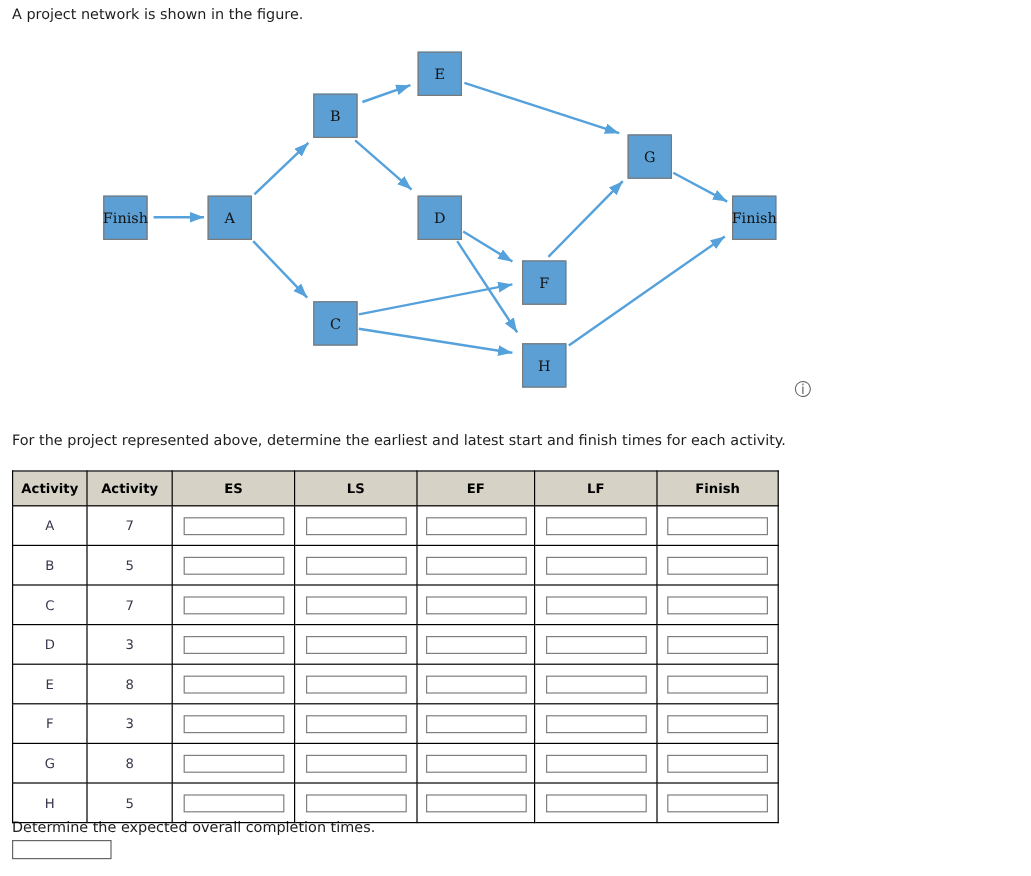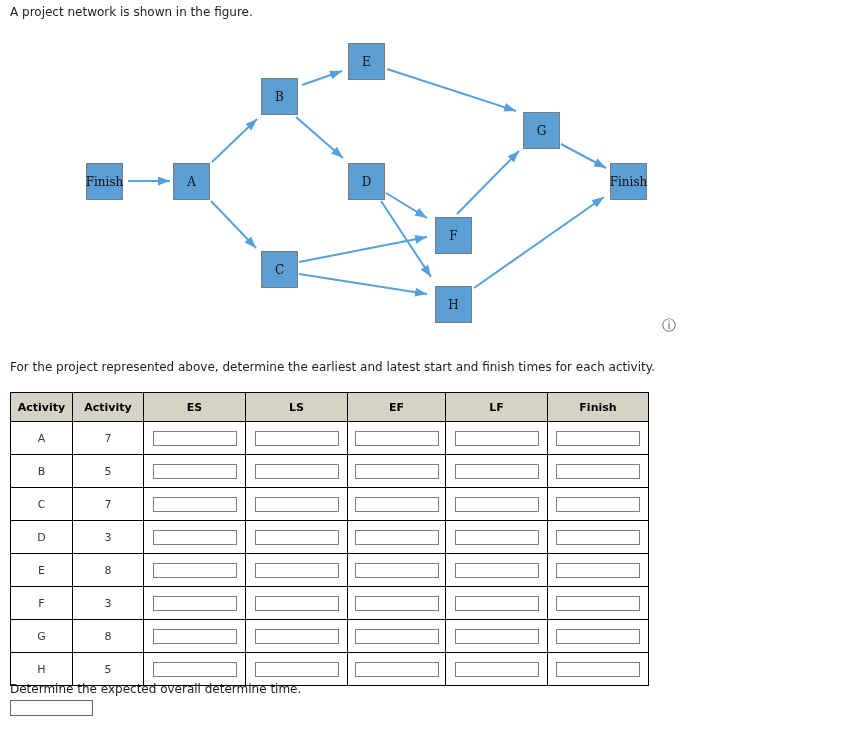--- a/index.html
+++ b/index.html
@@ -209,14 +209,14 @@
       <td>5</td>
       <td><input class="cellin" value="" style=""></td>
       <td><input class="cellin" value="" style=""></td>
       <td><input class="cellin" value="" style=""></td>
       <td><input class="cellin" value="" style=""></td>
       <td><input class="cellin" value="" style=""></td>
     </tr>
   </tbody>
 </table>
 
-<div class="txt" id="completion-text">Determine the expected overall determine time.</div>
+<div class="txt" id="completion-text">Determine the expected overall completion times.</div>
 <input id="completion-input" value="" style="">
 
 </body></html>

